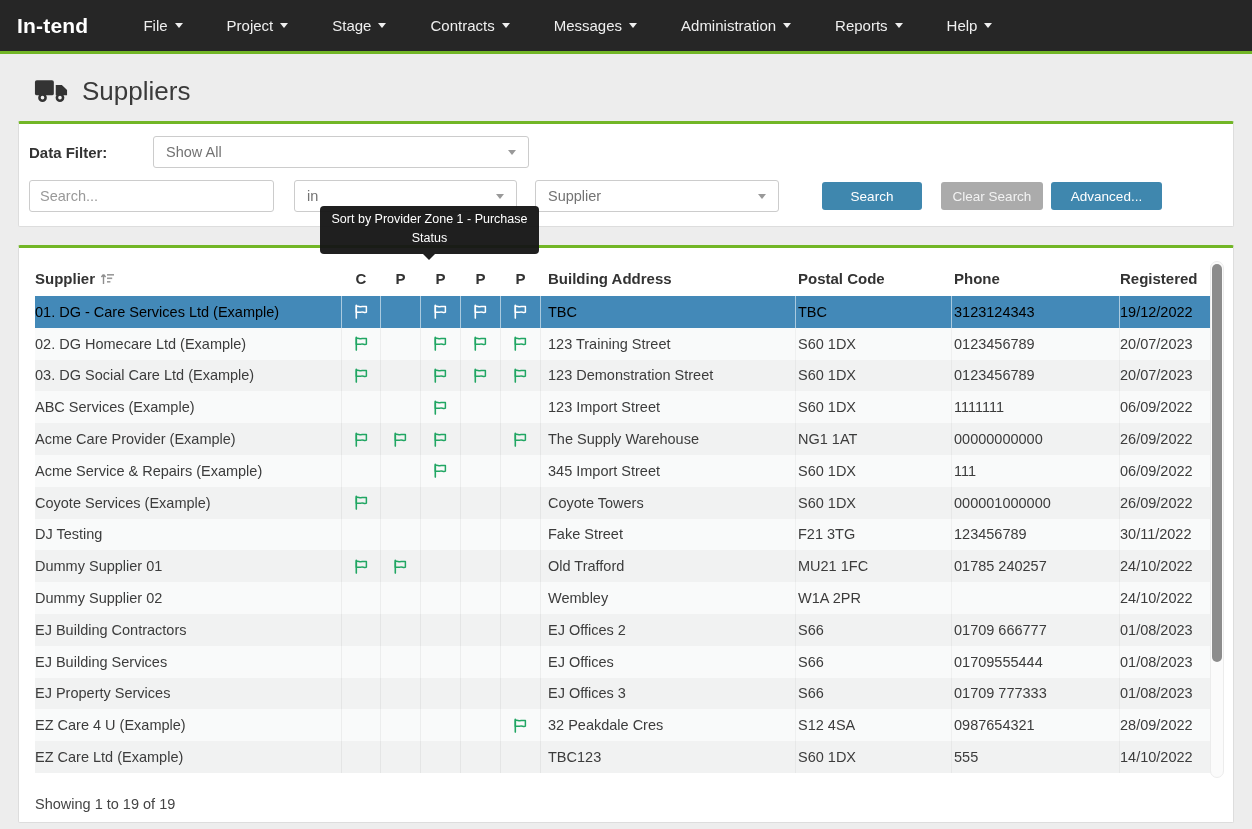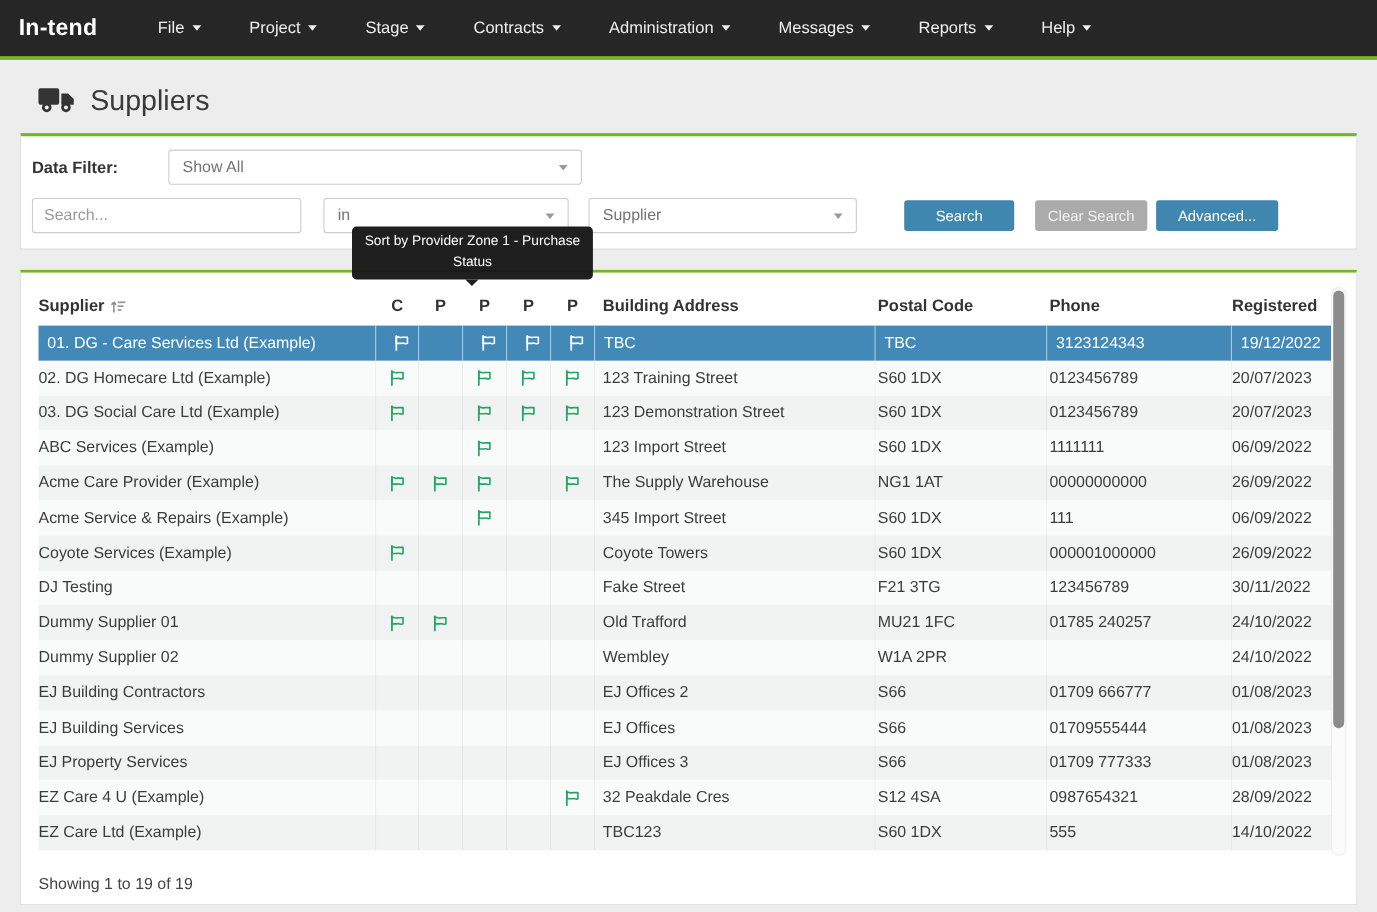--- a/index.html
+++ b/index.html
@@ -69,21 +69,21 @@
   .c-registered{ width:92px; padding-left:0; border-left:1px solid rgba(0,0,0,.04);}
 
   .header-row{ height:36px; align-items:center; }
   .header-row .cell{ font-weight:700; color:#333; font-size:15px; border-color:transparent; }
   .sort-icon{ margin-left:4px; display:inline-flex; }
 
   .data-row{ height:31.8px; cursor:pointer; }
   .data-row:nth-child(odd){ background:#f1f2f2; }
   .data-row:nth-child(even){ background:#f9fafa; }
   .data-row.selected{ background:var(--selected-row); }
-  .data-row.selected .cell{ color:#ffffff; border-color:rgba(255,255,255,.55);padding-left:8px; }
+  .data-row.selected .cell{ color:#000000; border-color:rgba(255,255,255,.55); }
   .flag svg{ display:block; }
   .flag{ color:var(--flag-green); }
   .selected .flag{ color:#fff; }
 
   .table-footer{ font-size:14.5px; color:#444; padding:16px 0 0 0; height:46px;
     display:flex; align-items:center; }
 
   
   .vscrollbar{ position:absolute; right:9px; top:13px; width:14px; height:517px;
     background:#fbfbfb; border:1px solid #ececec; border-radius:7px; }
@@ -114,25 +114,25 @@
       </div>
       <div class="menu-item">
         <span>Stage</span>
         <span class="caret"></span>
       </div>
       <div class="menu-item">
         <span>Contracts</span>
         <span class="caret"></span>
       </div>
       <div class="menu-item">
+        <span>Messages</span>
+        <span class="caret"></span>
+      </div>
+      <div class="menu-item">
         <span>Administration</span>
-        <span class="caret"></span>
-      </div>
-      <div class="menu-item">
-        <span>Messages</span>
         <span class="caret"></span>
       </div>
       <div class="menu-item">
         <span>Reports</span>
         <span class="caret"></span>
       </div>
       <div class="menu-item">
         <span>Help</span>
         <span class="caret"></span>
       </div>

